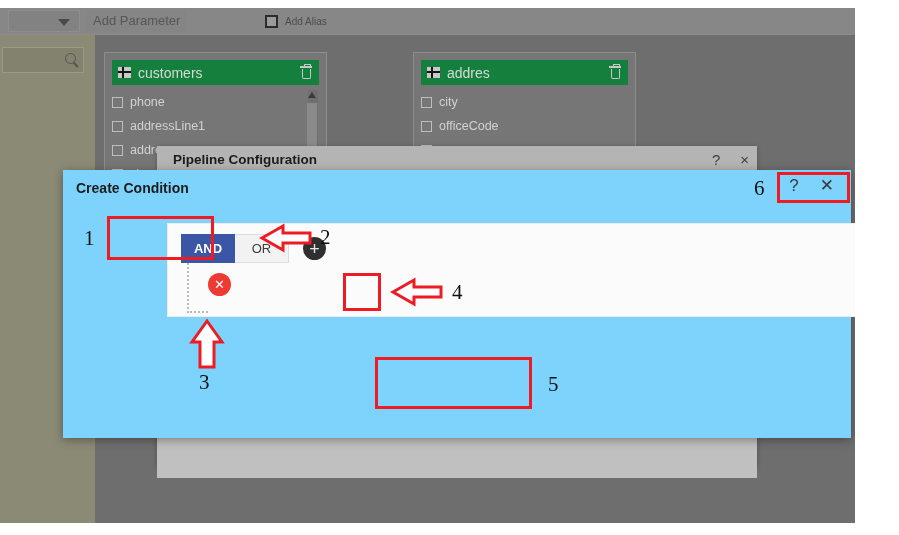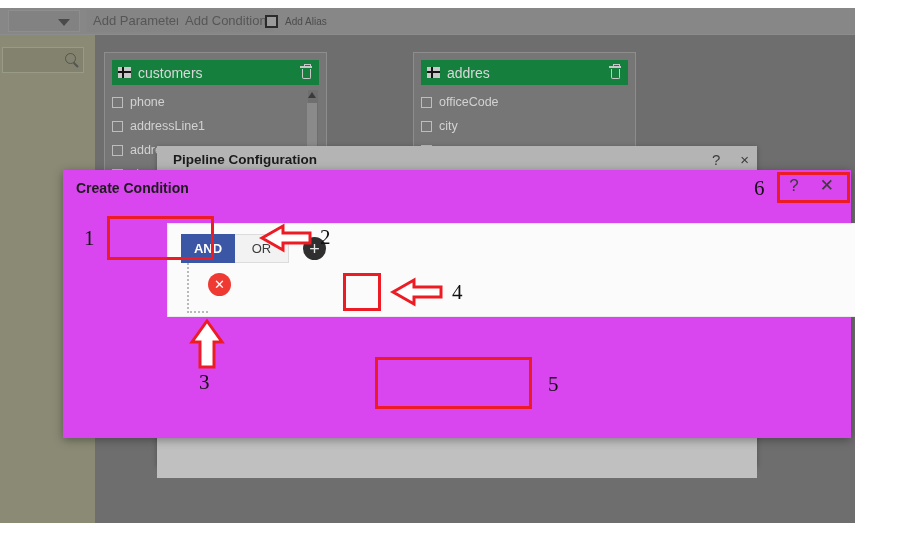--- a/index.html
+++ b/index.html
@@ -155,21 +155,21 @@
   }
   .pipe-ico { font-size: 15px; color: #3d3d3d; line-height: 1; }
   .pipeline-body { height: 293px; background: #c0c0c0; }
   .pipeline-inner {
     margin: 12px 9px 0 9px; height: 250px; background: #b0b0b0;
   }
 
   
   .modal {
     position: absolute; left: 63px; top: 170px; width: 788px; height: 268px;
-    background: #d946ef;
+    background: #7dd3fc;
     box-shadow: 0 2px 9px rgba(0,0,0,0.35);
   }
   .modal-header {
     position: relative; height: 38px;
   }
   .modal-title {
     position: absolute; left: 13px; top: 10px;
     font-size: 14px; font-weight: bold; color: #1c1c1c;
   }
   .modal-ctrls {
@@ -274,21 +274,20 @@
 
   <div class="app">
 
     <div class="page-topstrip"></div>
 
     <div class="app-toolbar">
       <div class="tb-dropdown">
         <span class="tb-caret"></span>
       </div>
       <div class="tb-btn p1">Add Parameter</div>
-      <div class="tb-btn p2">Add Condition</div>
       <div class="tb-check-wrap">
         <span class="tb-check"></span>
         <span class="tb-check-label">Add Alias</span>
       </div>
     </div>
 
     <div class="left-panel">
       <div class="left-search">
         <span class="search-glyph"></span>
       </div>
@@ -334,25 +333,25 @@
           <span class="tbl-icon"></span>
           <span class="tbl-title">addres</span>
           <span class="trash">
             <span class="trash-lid"></span>
             <span class="trash-body"></span>
           </span>
         </div>
         <div class="field-list">
           <div class="field-row">
             <span class="field-box"></span>
+            <span class="field-name">city</span>
+          </div>
+          <div class="field-row">
+            <span class="field-box"></span>
             <span class="field-name">officeCode</span>
-          </div>
-          <div class="field-row">
-            <span class="field-box"></span>
-            <span class="field-name">city</span>
           </div>
           <div class="field-row">
             <span class="field-box"></span>
             <span class="field-name">p</span>
           </div>
         </div>
       </div>
 
     </div>
   </div>

